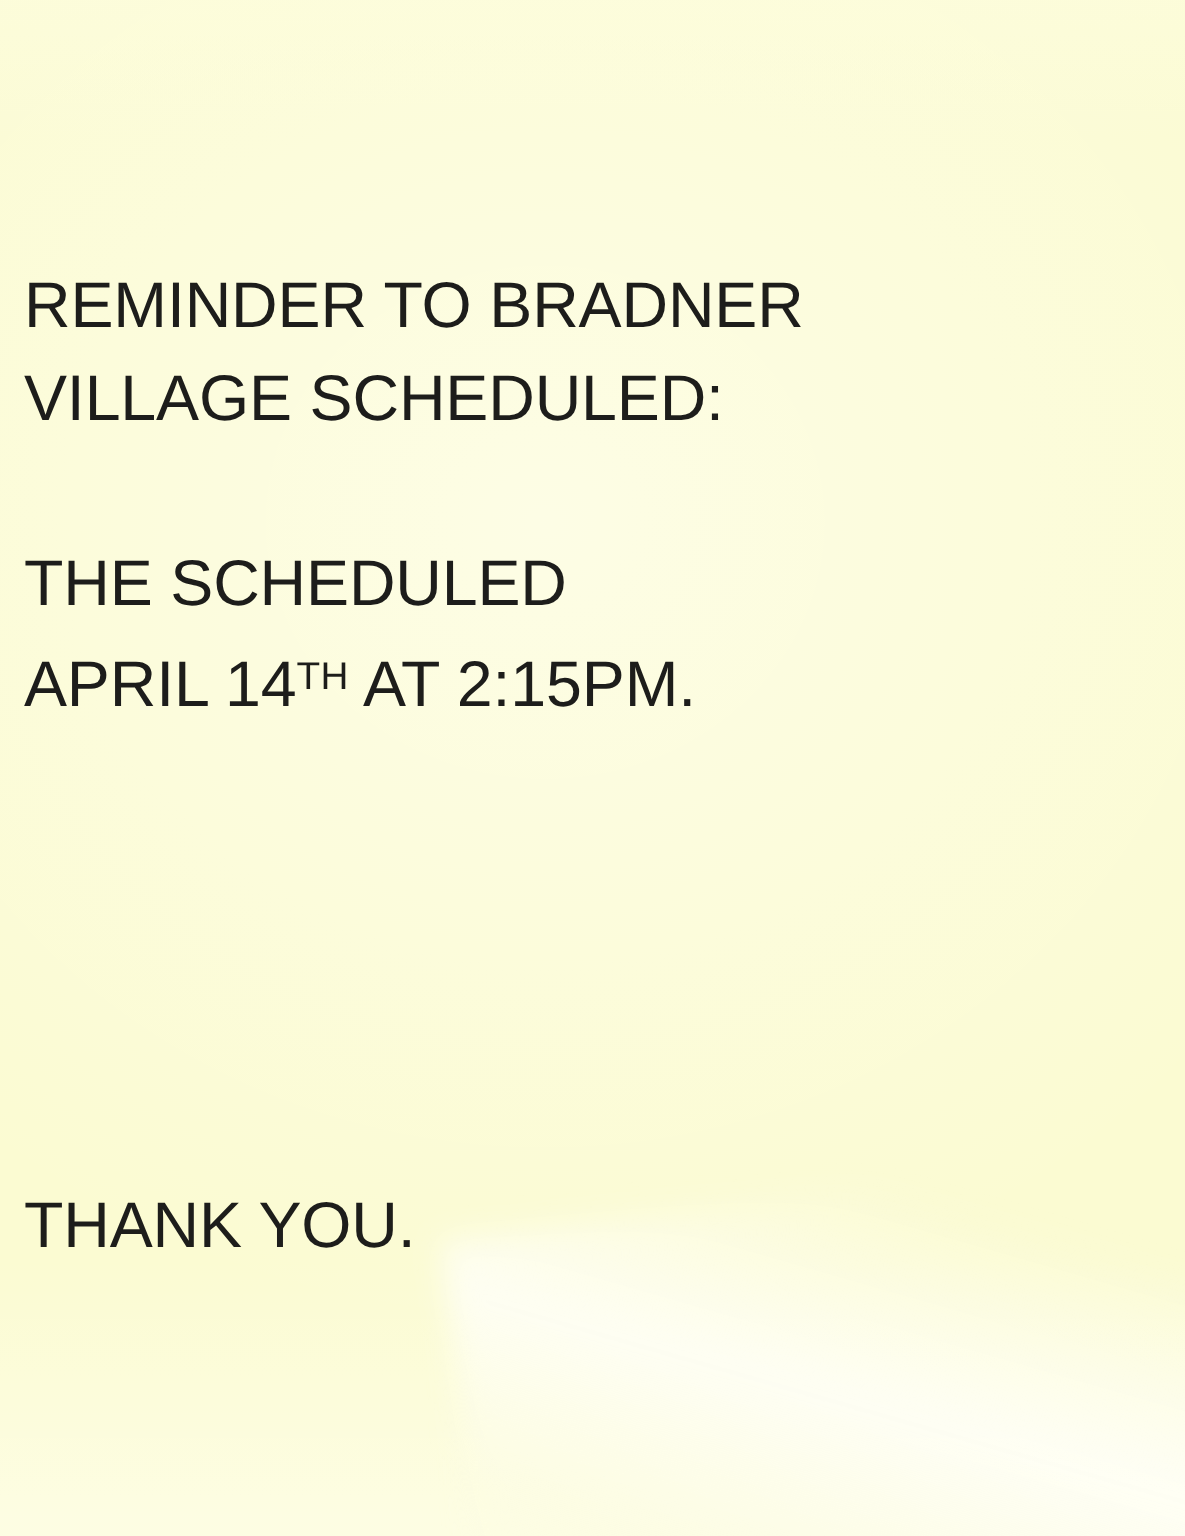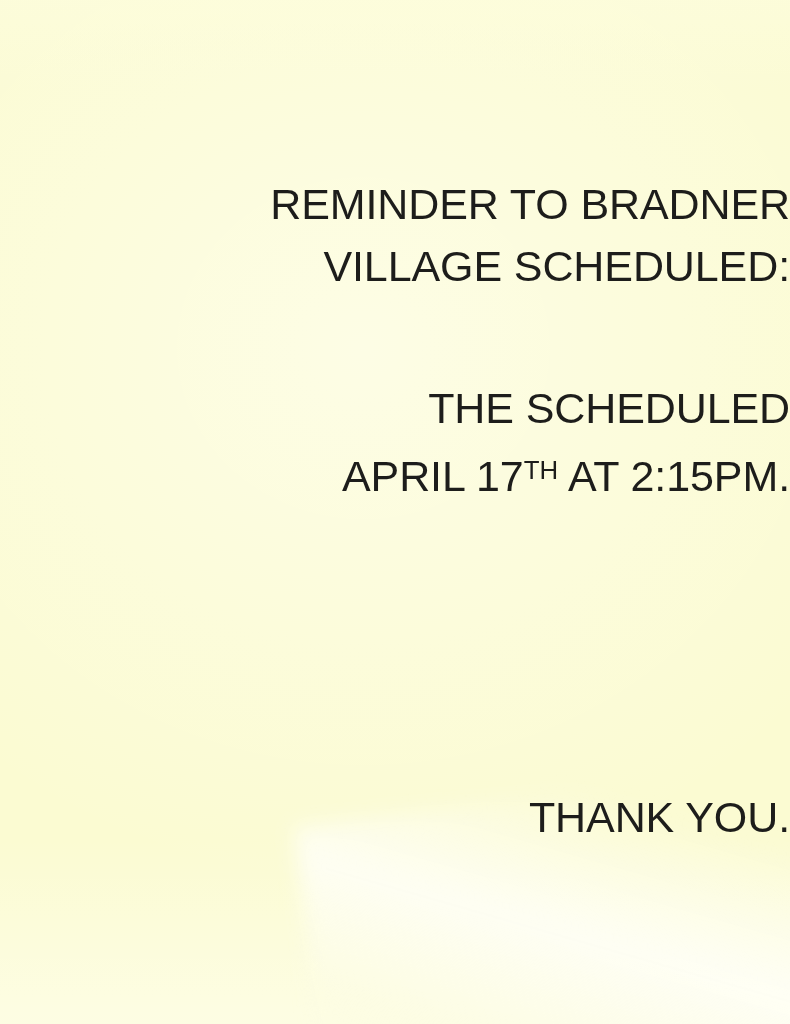--- a/index.html
+++ b/index.html
@@ -66,21 +66,21 @@
 
   
   .notice {
     position: absolute;
     left: 0;
     top: 0;
     width: 790px;
     
     padding-left: 16px;
     box-sizing: border-box;
-    text-align: right;
+    text-align: left;
     color: #1d1d1b;
     font-size: 43px;
     line-height: 62px;
     letter-spacing: -0.1px;
     font-weight: 400;
   }
 
   .notice-line {
     white-space: nowrap;
   }
@@ -90,21 +90,21 @@
     position: absolute;
     left: 0;
     top: 173px;
     width: 790px;
     padding-left: 16px;
     box-sizing: border-box;
   }
   .block-body {
     position: absolute;
     left: 0;
-    top: 377px;
+    top: 358px;
     width: 790px;
     padding-left: 16px;
     box-sizing: border-box;
   }
   .block-closing {
     position: absolute;
     left: 0;
     top: 786px;
     width: 790px;
     padding-left: 16px;
@@ -128,21 +128,21 @@
   <div class="scan-wash-c"></div>
 
   <div class="notice block-heading">
     <div class="notice-line">REMINDER TO BRADNER</div>
     <div class="notice-line">VILLAGE SCHEDULED:</div>
   </div>
 
   <div class="notice block-body">
     <div class="notice-line">THE SCHEDULED</div>
     <div class="notice-line">
-      <span>APRIL 17</span><span class="ordinal-suffix">TH</span><span> AT 2:15PM.</span>
+      <span>APRIL 14</span><span class="ordinal-suffix">TH</span><span> AT 2:15PM.</span>
     </div>
   </div>
 
   <div class="notice block-closing">
     <div class="notice-line">THANK YOU.</div>
   </div>
 
 </div>
 
 </body></html>

